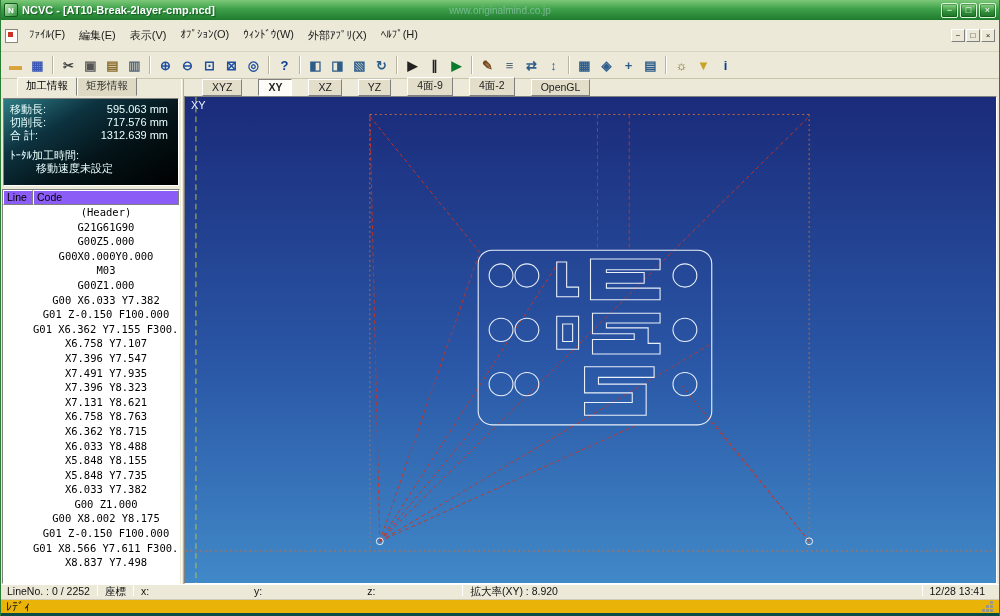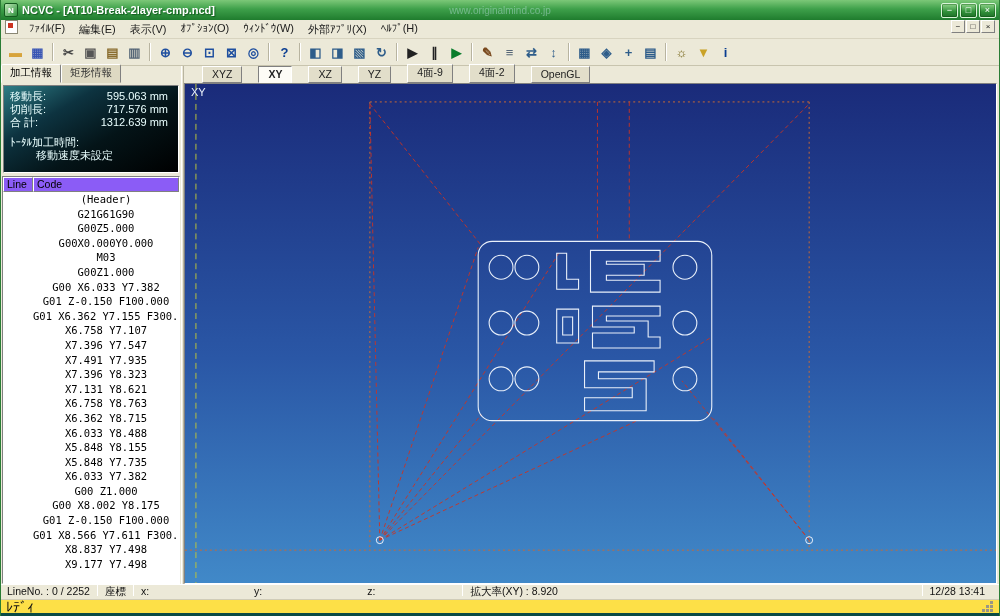--- a/index.html
+++ b/index.html
@@ -18,40 +18,40 @@
   .title-text{color:#fff;font-size:11px;font-weight:bold;text-shadow:1px 1px 1px #135a1f;white-space:nowrap;}
   .watermark{position:absolute;left:0;right:0;text-align:center;color:rgba(215,240,255,.38);
     font-size:10px;pointer-events:none;}
   .win-controls{margin-left:auto;display:flex;gap:2px;}
   .win-btn{width:17px;height:15px;border-radius:2px;border:1px solid #d8f5d8;
     background:linear-gradient(180deg,#8fd48a,#2f9038 60%,#20702a);
     color:#fff;font-size:9px;line-height:12px;text-align:center;cursor:default;
     box-shadow:inset 0 0 0 1px rgba(0,60,0,.35);}
 
   
-  .menubar{height:19px;flex:0 0 19px;display:flex;background:#ece9d8;
-    border-bottom:1px solid #d8d4c0;padding:0 2px;}
+  .menubar{height:32px;flex:0 0 19px;display:flex;align-items:center;background:#ece9d8;
+    border-bottom:1px solid #d8d4c0;padding:8px 2px;}
   .doc-icon{width:13px;height:14px;background:#fff;border:1px solid #8a8774;margin:0 4px 0 2px;position:relative;}
   .doc-icon::after{content:"";position:absolute;left:2px;top:2px;width:5px;height:5px;background:#cc3322;}
   .menu-item{font-size:11px;padding:2px 7px;color:#1a1a1a;white-space:nowrap;}
   .mdi-controls{margin-left:auto;display:flex;gap:1px;padding-right:2px;}
   .mdi-btn{width:14px;height:13px;font-size:8px;line-height:11px;text-align:center;background:#ece9d8;
     border:1px solid;border-color:#fff #808080 #808080 #fff;color:#222;}
 
   
   .toolbar{height:27px;flex:0 0 27px;display:flex;align-items:center;gap:1px;background:#ece9d8;
     border-bottom:1px solid #c8c4ae;padding:0 4px;}
   .tb-btn{width:21px;height:21px;display:flex;align-items:center;justify-content:center;
     font-size:13px;border:1px solid transparent;}
   .tb-sep{width:2px;height:18px;margin:0 3px;border-left:1px solid #b8b4a0;border-right:1px solid #fff;}
 
   
   .content{flex:1 1 auto;display:flex;min-height:0;}
   .left-panel{width:180px;flex:0 0 180px;display:flex;flex-direction:column;background:#ece9d8;min-height:0;}
-  .panel-tabs{height:17px;flex:0 0 17px;display:flex;align-items:flex-end;padding-left:0;gap:0;}
+  .panel-tabs{height:17px;flex:0 0 17px;display:flex;align-items:flex-end;padding-left:16px;gap:0;}
   .ptab{font-size:10.5px;padding:1px 8px 2px;border:1px solid;border-color:#fff #808080 transparent #fff;
     background:#ded9c2;color:#333;border-radius:2px 2px 0 0;}
   .ptab.active{background:#ece9d8;color:#000;position:relative;z-index:2;}
 
   .info-box{margin:2px 2px 3px;height:88px;flex:0 0 88px;
     border:1px solid;border-color:#808080 #fff #fff #808080;
     background:linear-gradient(150deg,#2e7d86 0%,#0d3340 30%,#041418 60%,#000 100%);
     color:#eaffff;font-size:11px;padding:4px 6px;overflow:hidden;}
   .info-row{display:flex;line-height:13px;}
   .info-label{width:56px;flex:0 0 56px;white-space:nowrap;}
@@ -82,21 +82,21 @@
     min-height:0;overflow:hidden;}
   .canvas-wrap svg{position:absolute;inset:0;width:100%;height:100%;display:block;}
   .canvas-label{position:absolute;left:6px;top:2px;color:#e9f0fa;font-size:11px;}
 
   
   .sb1{height:15px;flex:0 0 15px;display:flex;align-items:flex-start;background:#ece9d8;font-size:10.5px;
     border-top:1px solid #fff;padding:0 6px;color:#111;white-space:nowrap;}
   .sb-sep{width:1px;height:11px;background:#b0ac98;border-right:1px solid #fff;margin:0 7px;}
   .sb-gap-x{width:105px;} .sb-gap-y{width:105px;} .sb-gap-z{width:80px;}
   .sb-spacer{flex:1;}
-  .sb2{height:14px;flex:0 0 14px;display:flex;align-items:center;background:#fde047;font-size:14px;
+  .sb2{height:14px;flex:0 0 14px;display:flex;align-items:center;background:#eab308;font-size:12px;
     border-top:1px solid #d0ccb8;padding:0 5px;color:#111;}
   .grip{margin-left:auto;width:13px;height:12px;position:relative;}
   .grip::before{content:"";position:absolute;right:1px;bottom:1px;width:3px;height:3px;background:#9a9684;
     box-shadow:-4px 0 #9a9684,0 -4px #9a9684,-8px 0 #9a9684,-4px -4px #9a9684,0 -8px #9a9684;}
   .bottom-strip{height:3px;flex:0 0 3px;background:#0b4b45;}
 </style>
 </head>
 <body>
 
 <div class="window">
@@ -356,24 +356,20 @@
               <span class="gl-cell"></span>
               <span class="gc-cell">G01 Z-0.150 F100.000</span>
             </div>
             <div class="gcode-row">
               <span class="gl-cell"></span>
               <span class="gc-cell">G01 X8.566 Y7.611 F300.000</span>
             </div>
             <div class="gcode-row">
               <span class="gl-cell"></span>
               <span class="gc-cell">X8.837 Y7.498</span>
-            </div>
-            <div class="gcode-row">
-              <span class="gl-cell"></span>
-              <span class="gc-cell">X9.177 Y7.498</span>
             </div>
           </div>
       </div>
     </div>
 
     <div class="splitter"></div>
 
     <div class="main-area">
       <div class="view-tabs">
           <span class="vtab">XYZ</span>

